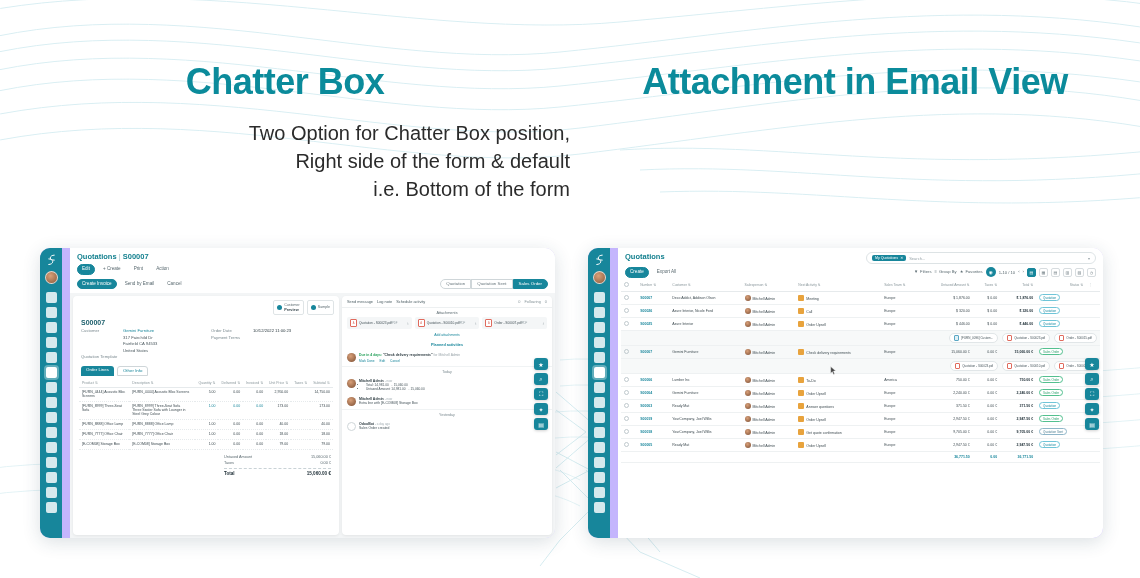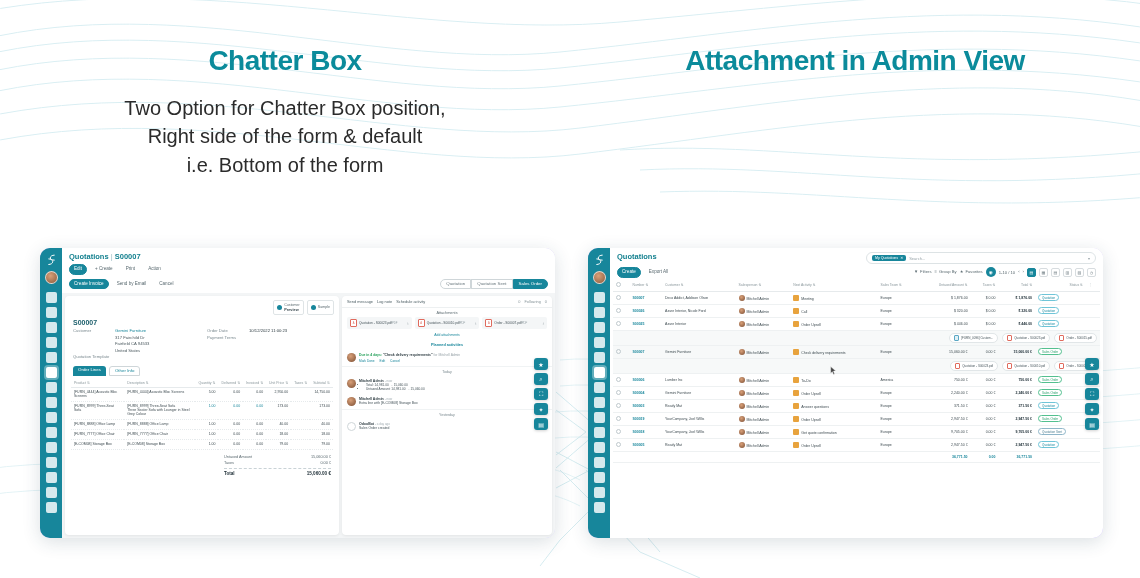--- a/index.html
+++ b/index.html
@@ -8,26 +8,26 @@
     font-family: "Liberation Sans", sans-serif;
     background:#ffffff;
     position:relative;
   }
   .waves { position:absolute; inset:0; width:1140px; height:578px; z-index:0; pointer-events:none; }
 
   
   .headings { position:absolute; top:0; left:0; width:1140px; height:230px; z-index:2;
               display:flex; }
   .head-col { width:570px; text-align:center; padding-top:46px; }
-  .head-title { font-size:28px; font-weight:bold; color:#0B8B9B; letter-spacing:-0.5px; line-height:1.1; }
-  .head-sub { margin-top:17px; font-size:20px; color:#2B2B2B; line-height:1.42; }
+  .head-title { font-size:36px; font-weight:bold; color:#0B8B9B; letter-spacing:-0.5px; line-height:1.1;margin-top:16px; }
+  .head-sub { margin-top:17px; font-size:20px; color:#2B2B2B; line-height:1.42;text-align:right; }
 
   
   .shot { position:absolute; z-index:3; border-radius:10px; background:#c4b5fd;
-          box-shadow:0 4px 18px rgba(30,60,80,.16); overflow:hidden; display:flex; }
+          box-shadow:0 4px 18px rgba(30,60,80,.16); overflow:hidden; display:flex;gap:8px; }
   #shot-left  { left:40px;  top:248px; width:515px; height:290px; }
   #shot-right { left:588px; top:248px; width:515px; height:290px; }
 
   
   .osb { width:22px; background:#17869B; border-radius:8px 0 0 8px; flex:0 0 22px;
          display:flex; flex-direction:column; align-items:center; padding-top:4px; gap:4px; }
   .osb-logo { width:15px; height:15px; color:#fff; }
   .osb-ava { width:13px; height:13px; border-radius:50%;
              background:radial-gradient(circle at 40% 35%, #d9a079, #8a5a3b); border:1px solid rgba(255,255,255,.7);
              margin-bottom:4px; }
@@ -209,21 +209,21 @@
 </svg>
 
 <div class="headings">
   <div class="head-col">
     <div class="head-title">Chatter Box</div>
     <div class="head-sub" style="white-space:pre-line">Two Option for Chatter Box position,
 Right side of the form &amp; default
 i.e. Bottom of the form</div>
   </div>
   <div class="head-col">
-    <div class="head-title">Attachment in Admin View</div>
+    <div class="head-title">Attachment in Email View</div>
   </div>
 </div>
 
 <div class="shot" id="shot-left">
 
   <div class="osb">
     <svg class="osb-logo" viewBox="0 0 24 24" fill="none" stroke="#fff" stroke-width="1.6">
       <path d="M17 5c-4 0-7 2-7 4.5S13 13 17 13"></path>
         <path d="M7 11c4 0 7 2 7 4.5S11 20 7 20"></path>
     </svg>

